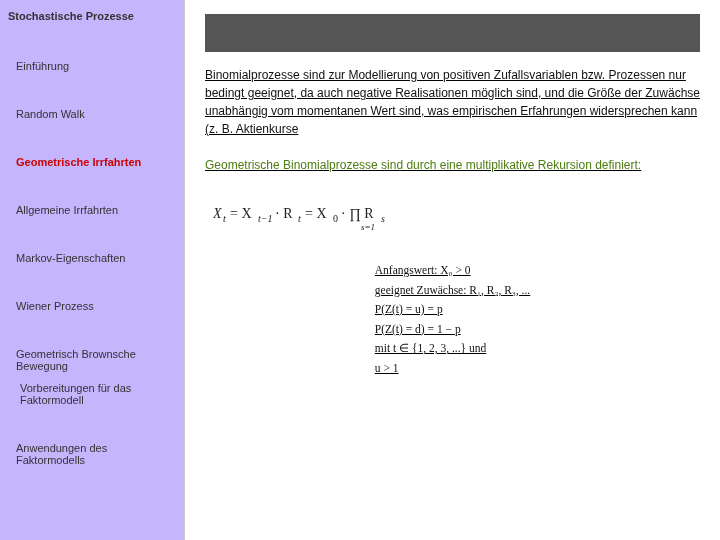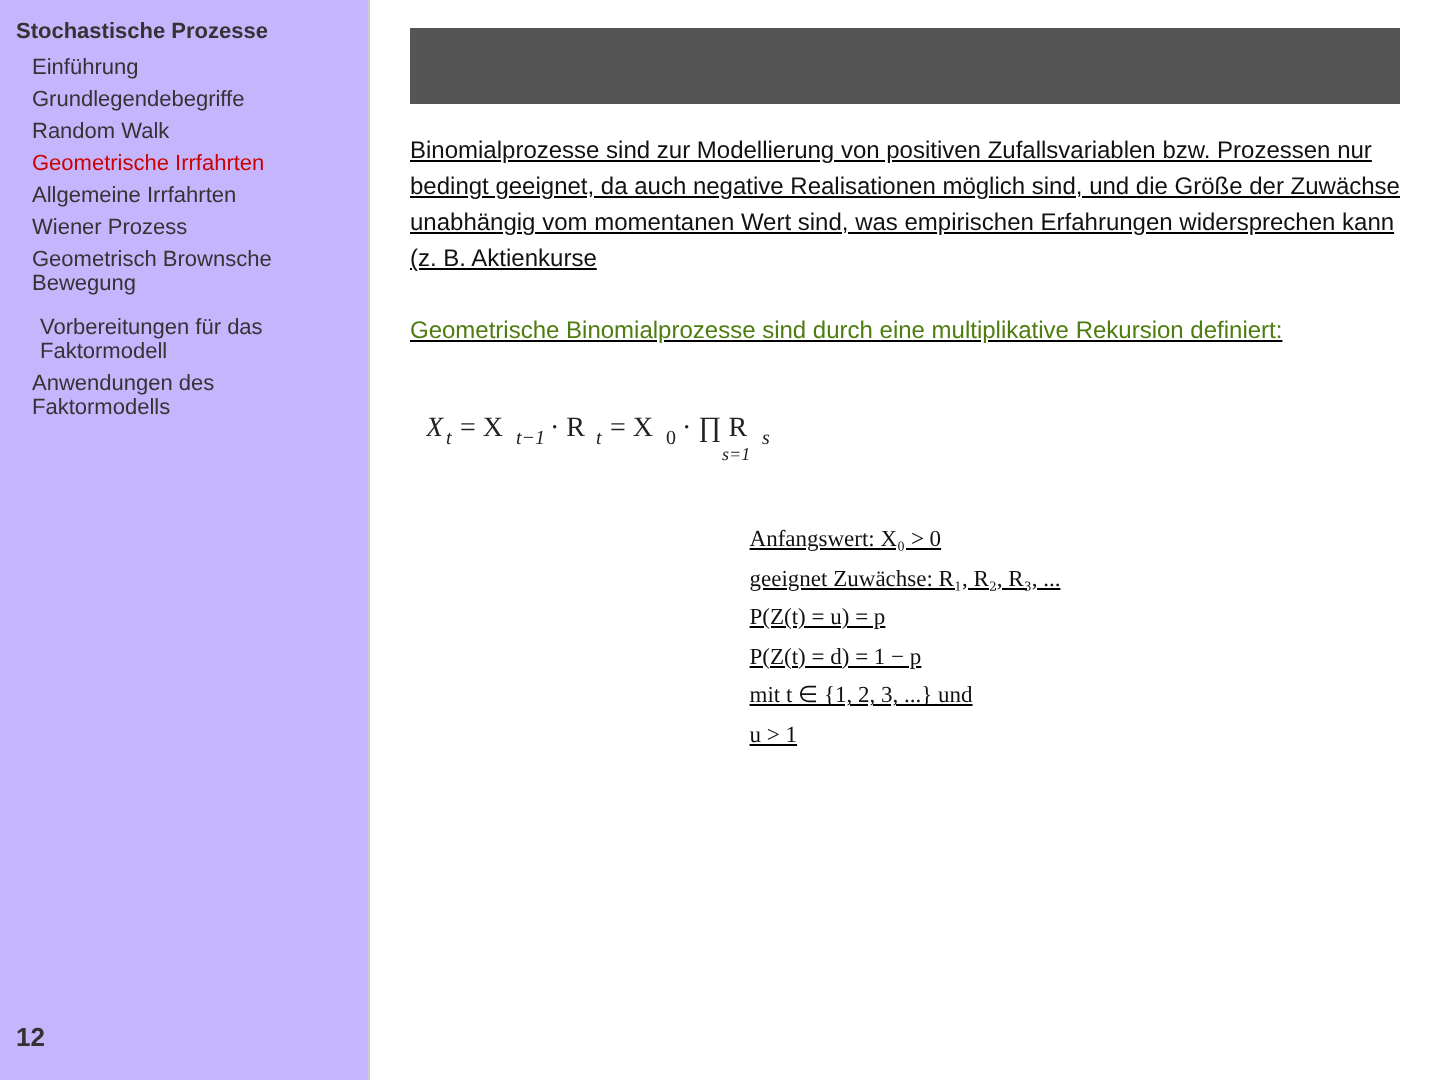--- a/index.html
+++ b/index.html
@@ -29,25 +29,26 @@
       font-weight: bold;
       color: #333;
       padding: 4px 8px;
     }
 
     .sidebar-item {
       font-size: 11px;
       color: #333;
       padding: 2px 16px;
       cursor: pointer;
+      margin-top: 32px;
     }
 
     .sidebar-item.active {
       color: #c00;
-      font-weight: normal;
+      font-weight: bold;
     }
 
     .sidebar-bottom {
       margin-top: auto;
       padding: 8px;
       font-size: 13px;
       font-weight: bold;
       color: #333;
     }
 
@@ -102,31 +103,30 @@
       line-height: 1.7;
     }
   </style>
 </head>
 <body>
 
 <div class="sidebar">
   <div class="sidebar-section-header">Stochastische Prozesse</div>
 
   <div class="sidebar-item">Einführung</div>
-  <div class="sidebar-item">Grundlegendebegriffe</div>
   <div class="sidebar-item">Random Walk</div>
   <div class="sidebar-item active">Geometrische Irrfahrten</div>
   <div class="sidebar-item">Allgemeine Irrfahrten</div>
+  <div class="sidebar-item">Markov-Eigenschaften</div>
   <div class="sidebar-item">Wiener Prozess</div>
   <div class="sidebar-item">Geometrisch Brownsche Bewegung</div>
 
   <div class="sidebar-item" style="margin-top:6px;padding-left:20px;">Vorbereitungen für das Faktormodell</div>
   <div class="sidebar-item">Anwendungen des Faktormodells</div>
 
-  <div class="sidebar-bottom">12</div>
 </div>
 
 <div class="main">
 
   <div class="header-box"></div>
 
   <div class="intro-text">Binomialprozesse sind zur Modellierung von positiven Zufallsvariablen bzw. Prozessen nur bedingt geeignet, da auch negative Realisationen möglich sind, und die Größe der Zuwächse unabhängig vom momentanen Wert sind, was empirischen Erfahrungen widersprechen kann (z. B. Aktienkurse</div>
 
   <div class="section-title">Geometrische Binomialprozesse sind durch eine multiplikative Rekursion definiert:</div>
 

